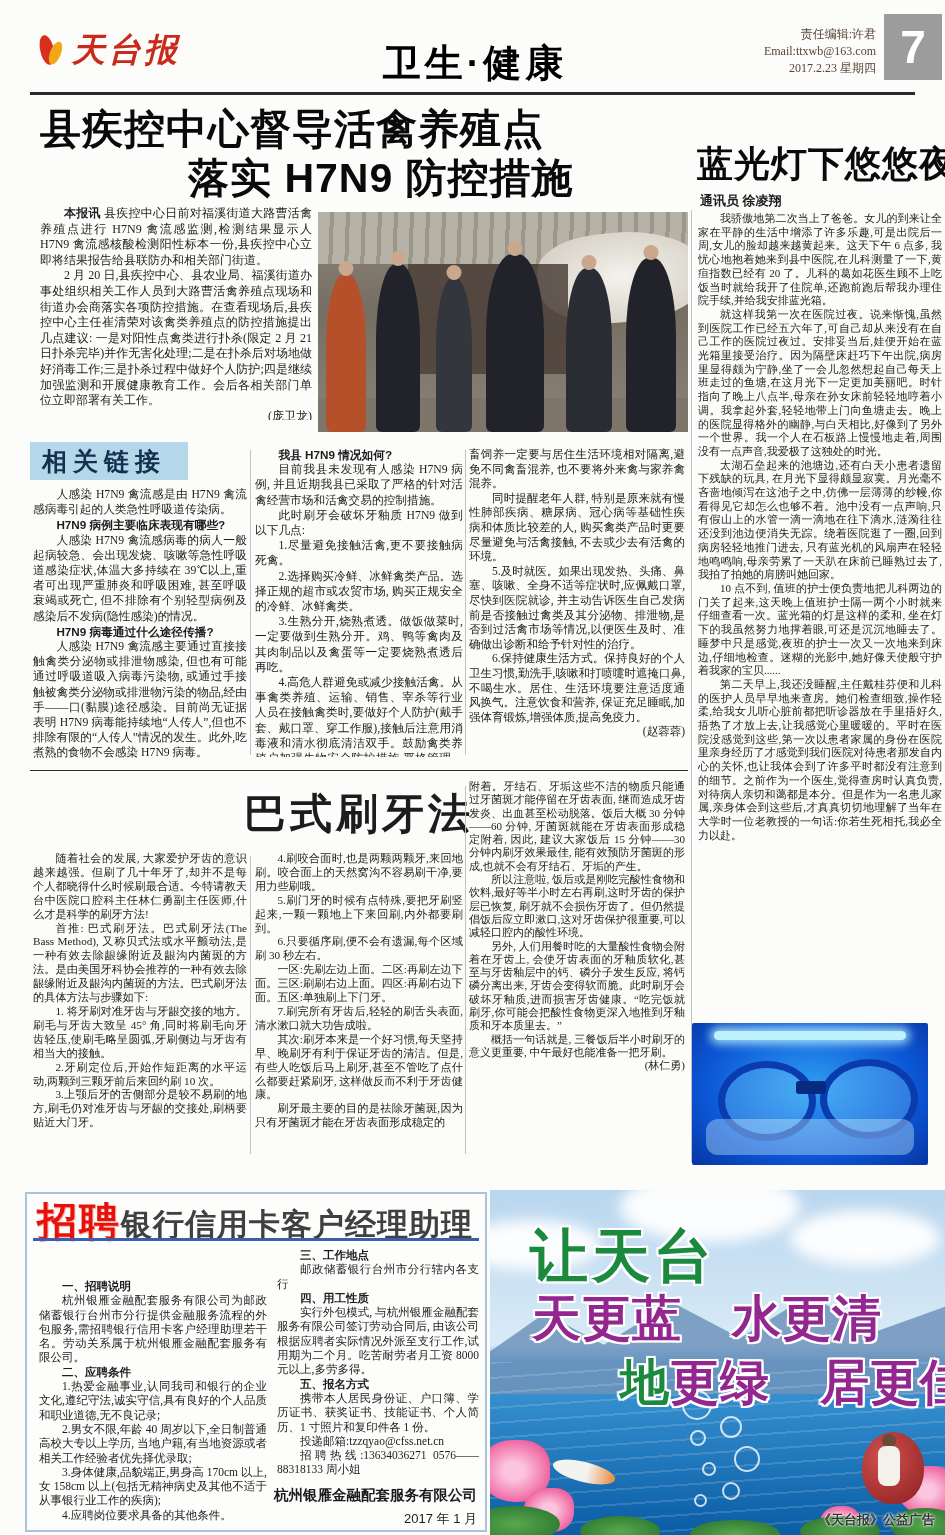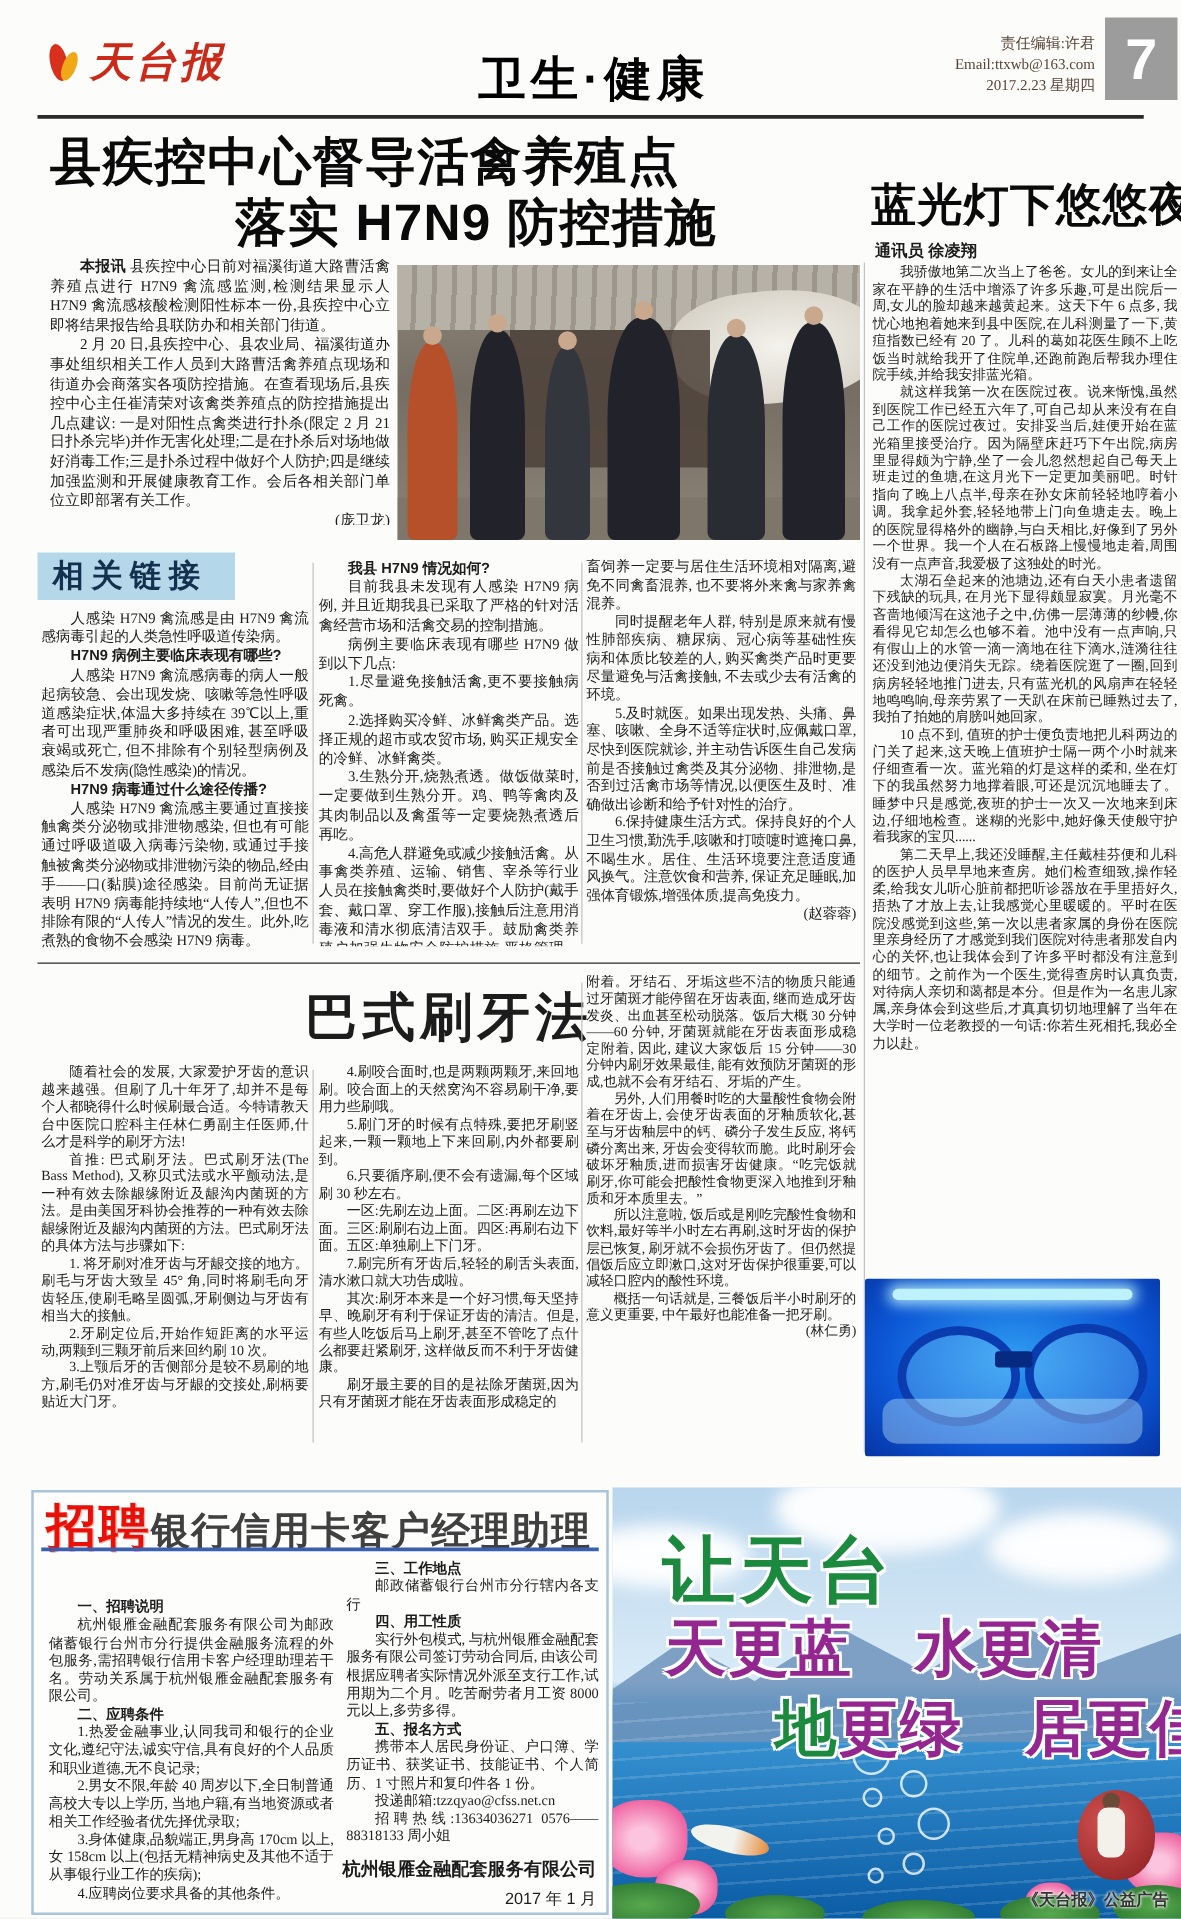--- a/index.html
+++ b/index.html
@@ -153,21 +153,21 @@
     <p>人感染 H7N9 禽流感是由 H7N9 禽流感病毒引起的人类急性呼吸道传染病。</p>
     <p class="subhead">H7N9 病例主要临床表现有哪些?</p>
     <p>人感染 H7N9 禽流感病毒的病人一般起病较急、会出现发烧、咳嗽等急性呼吸道感染症状,体温大多持续在 39℃以上,重者可出现严重肺炎和呼吸困难, 甚至呼吸衰竭或死亡, 但不排除有个别轻型病例及感染后不发病(隐性感染)的情况。</p>
     <p class="subhead">H7N9 病毒通过什么途径传播?</p>
     <p>人感染 H7N9 禽流感主要通过直接接触禽类分泌物或排泄物感染, 但也有可能通过呼吸道吸入病毒污染物, 或通过手接触被禽类分泌物或排泄物污染的物品,经由手——口(黏膜)途径感染。目前尚无证据表明 H7N9 病毒能持续地“人传人”,但也不排除有限的“人传人”情况的发生。此外,吃煮熟的食物不会感染 H7N9 病毒。</p>
   </div>
 
   <div class="col" style="left:255px;top:447px;width:208px;height:310px;font-size:11.7px;line-height:15.2px;">
     <p class="subhead">我县 H7N9 情况如何?</p>
     <p>目前我县未发现有人感染 H7N9 病例, 并且近期我县已采取了严格的针对活禽经营市场和活禽交易的控制措施。</p>
-    <p>病例主要临床表现有哪些 H7N9 做到以下几点:</p>
+    <p>此时刷牙会破坏牙釉质 H7N9 做到以下几点:</p>
     <p>1.尽量避免接触活禽,更不要接触病死禽。</p>
     <p>2.选择购买冷鲜、冰鲜禽类产品。选择正规的超市或农贸市场, 购买正规安全的冷鲜、冰鲜禽类。</p>
     <p>3.生熟分开,烧熟煮透。做饭做菜时,一定要做到生熟分开。鸡、鸭等禽肉及其肉制品以及禽蛋等一定要烧熟煮透后再吃。</p>
     <p>4.高危人群避免或减少接触活禽。从事禽类养殖、运输、销售、宰杀等行业人员在接触禽类时,要做好个人防护(戴手套、戴口罩、穿工作服),接触后注意用消毒液和清水彻底清洁双手。鼓励禽类养殖户加强生物安全防护措施,严格管理。农村家禽家</p>
   </div>
 
   <div class="col" style="left:469px;top:447px;width:216px;height:312px;font-size:11.5px;line-height:14.6px;">
     <p class="noindent">畜饲养一定要与居住生活环境相对隔离,避免不同禽畜混养, 也不要将外来禽与家养禽混养。</p>
     <p>同时提醒老年人群, 特别是原来就有慢性肺部疾病、糖尿病、冠心病等基础性疾病和体质比较差的人, 购买禽类产品时更要尽量避免与活禽接触, 不去或少去有活禽的环境。</p>
     <p>5.及时就医。如果出现发热、头痛、鼻塞、咳嗽、全身不适等症状时,应佩戴口罩,尽快到医院就诊, 并主动告诉医生自己发病前是否接触过禽类及其分泌物、排泄物,是否到过活禽市场等情况,以便医生及时、准确做出诊断和给予针对性的治疗。</p>
@@ -194,22 +194,22 @@
     <p>5.刷门牙的时候有点特殊,要把牙刷竖起来,一颗一颗地上下来回刷,内外都要刷到。</p>
     <p>6.只要循序刷,便不会有遗漏,每个区域刷 30 秒左右。</p>
     <p>一区:先刷左边上面。二区:再刷左边下面。三区:刷刷右边上面。四区:再刷右边下面。五区:单独刷上下门牙。</p>
     <p>7.刷完所有牙齿后,轻轻的刷舌头表面,清水漱口就大功告成啦。</p>
     <p>其次:刷牙本来是一个好习惯,每天坚持早、晚刷牙有利于保证牙齿的清洁。但是,有些人吃饭后马上刷牙,甚至不管吃了点什么都要赶紧刷牙, 这样做反而不利于牙齿健康。</p>
     <p>刷牙最主要的目的是祛除牙菌斑,因为只有牙菌斑才能在牙齿表面形成稳定的</p>
   </div>
 
   <div class="col" style="left:469px;top:780px;width:216px;height:370px;font-size:11px;line-height:13.3px;">
     <p class="noindent">附着。牙结石、牙垢这些不洁的物质只能通过牙菌斑才能停留在牙齿表面, 继而造成牙齿发炎、出血甚至松动脱落。饭后大概 30 分钟——60 分钟, 牙菌斑就能在牙齿表面形成稳定附着, 因此, 建议大家饭后 15 分钟——30 分钟内刷牙效果最佳, 能有效预防牙菌斑的形成,也就不会有牙结石、牙垢的产生。</p>
+    <p>所以注意啦, 饭后或是刚吃完酸性食物和饮料,最好等半小时左右再刷,这时牙齿的保护层已恢复, 刷牙就不会损伤牙齿了。但仍然提倡饭后应立即漱口,这对牙齿保护很重要,可以减轻口腔内的酸性环境。</p>
     <p>另外, 人们用餐时吃的大量酸性食物会附着在牙齿上, 会使牙齿表面的牙釉质软化,甚至与牙齿釉层中的钙、磷分子发生反应, 将钙磷分离出来, 牙齿会变得软而脆。此时刷牙会破坏牙釉质,进而损害牙齿健康。“吃完饭就刷牙,你可能会把酸性食物更深入地推到牙釉质和牙本质里去。”</p>
-    <p>所以注意啦, 饭后或是刚吃完酸性食物和饮料,最好等半小时左右再刷,这时牙齿的保护层已恢复, 刷牙就不会损伤牙齿了。但仍然提倡饭后应立即漱口,这对牙齿保护很重要,可以减轻口腔内的酸性环境。</p>
     <p>概括一句话就是, 三餐饭后半小时刷牙的意义更重要, 中午最好也能准备一把牙刷。</p>
     <p class="byline">(林仁勇)</p>
   </div>
 
   <div class="rule-v" style="left:250px;top:856px;height:298px;"></div>
   <div class="rule-v" style="left:465px;top:786px;height:368px;"></div>
 
   <div class="abs incubator" style="left:692px;top:1023px;width:236px;height:142px;">
     <div class="incu-bar"></div>
     <div class="incu-port" style="left:26px;top:38px;"></div>

